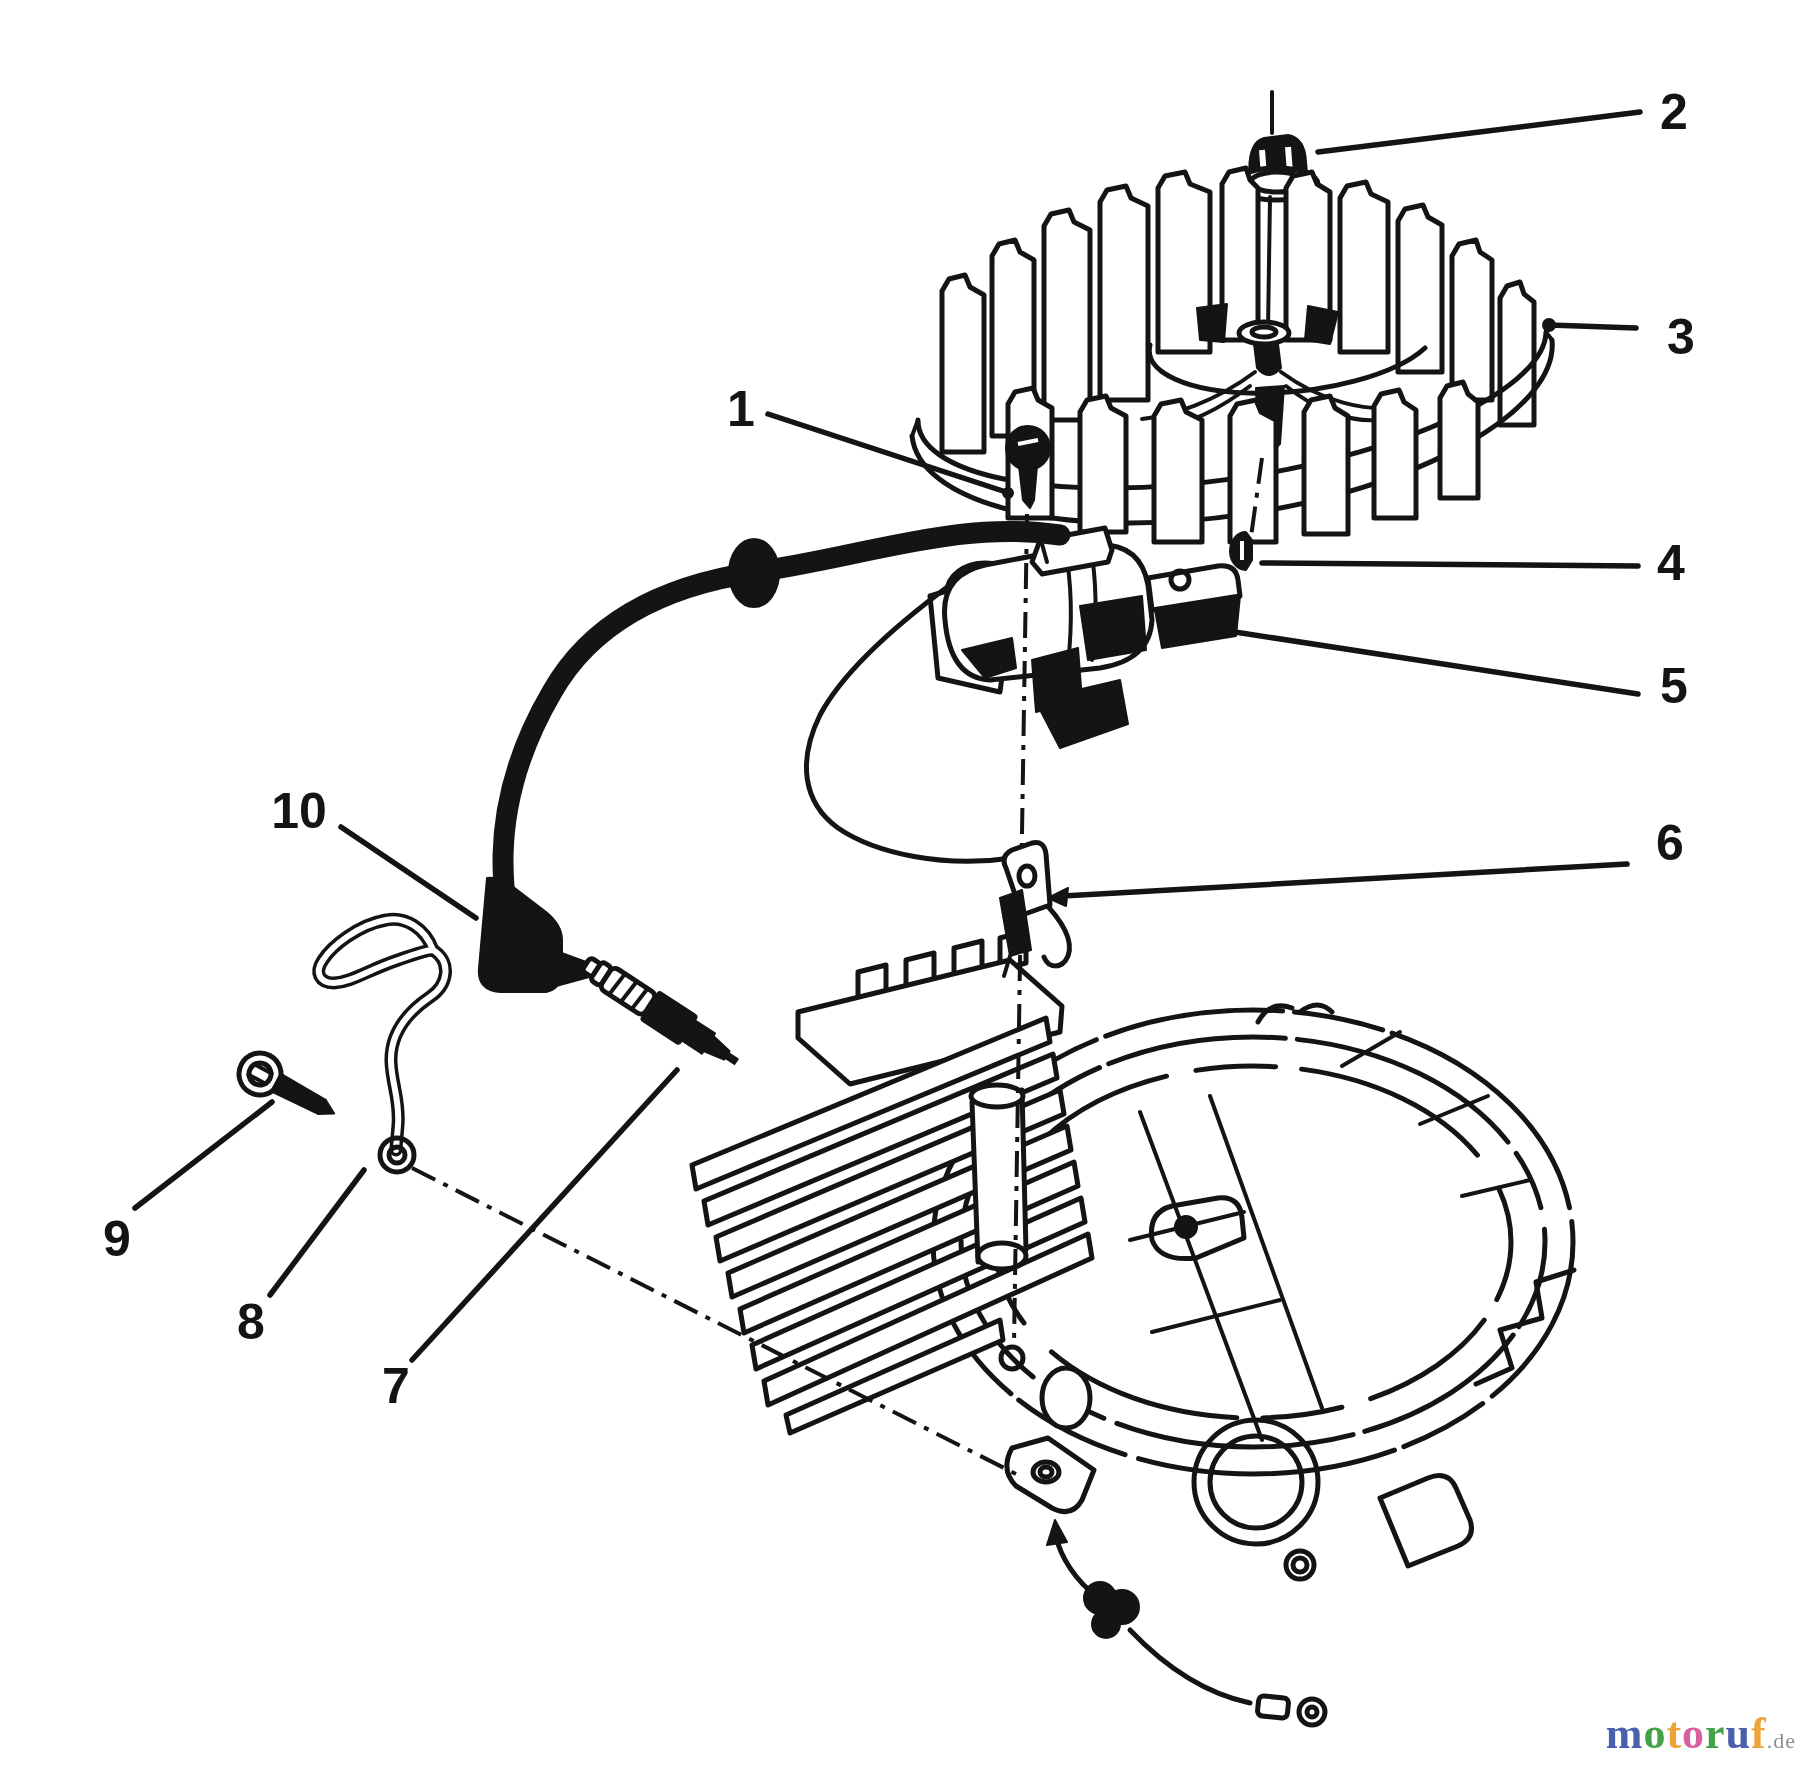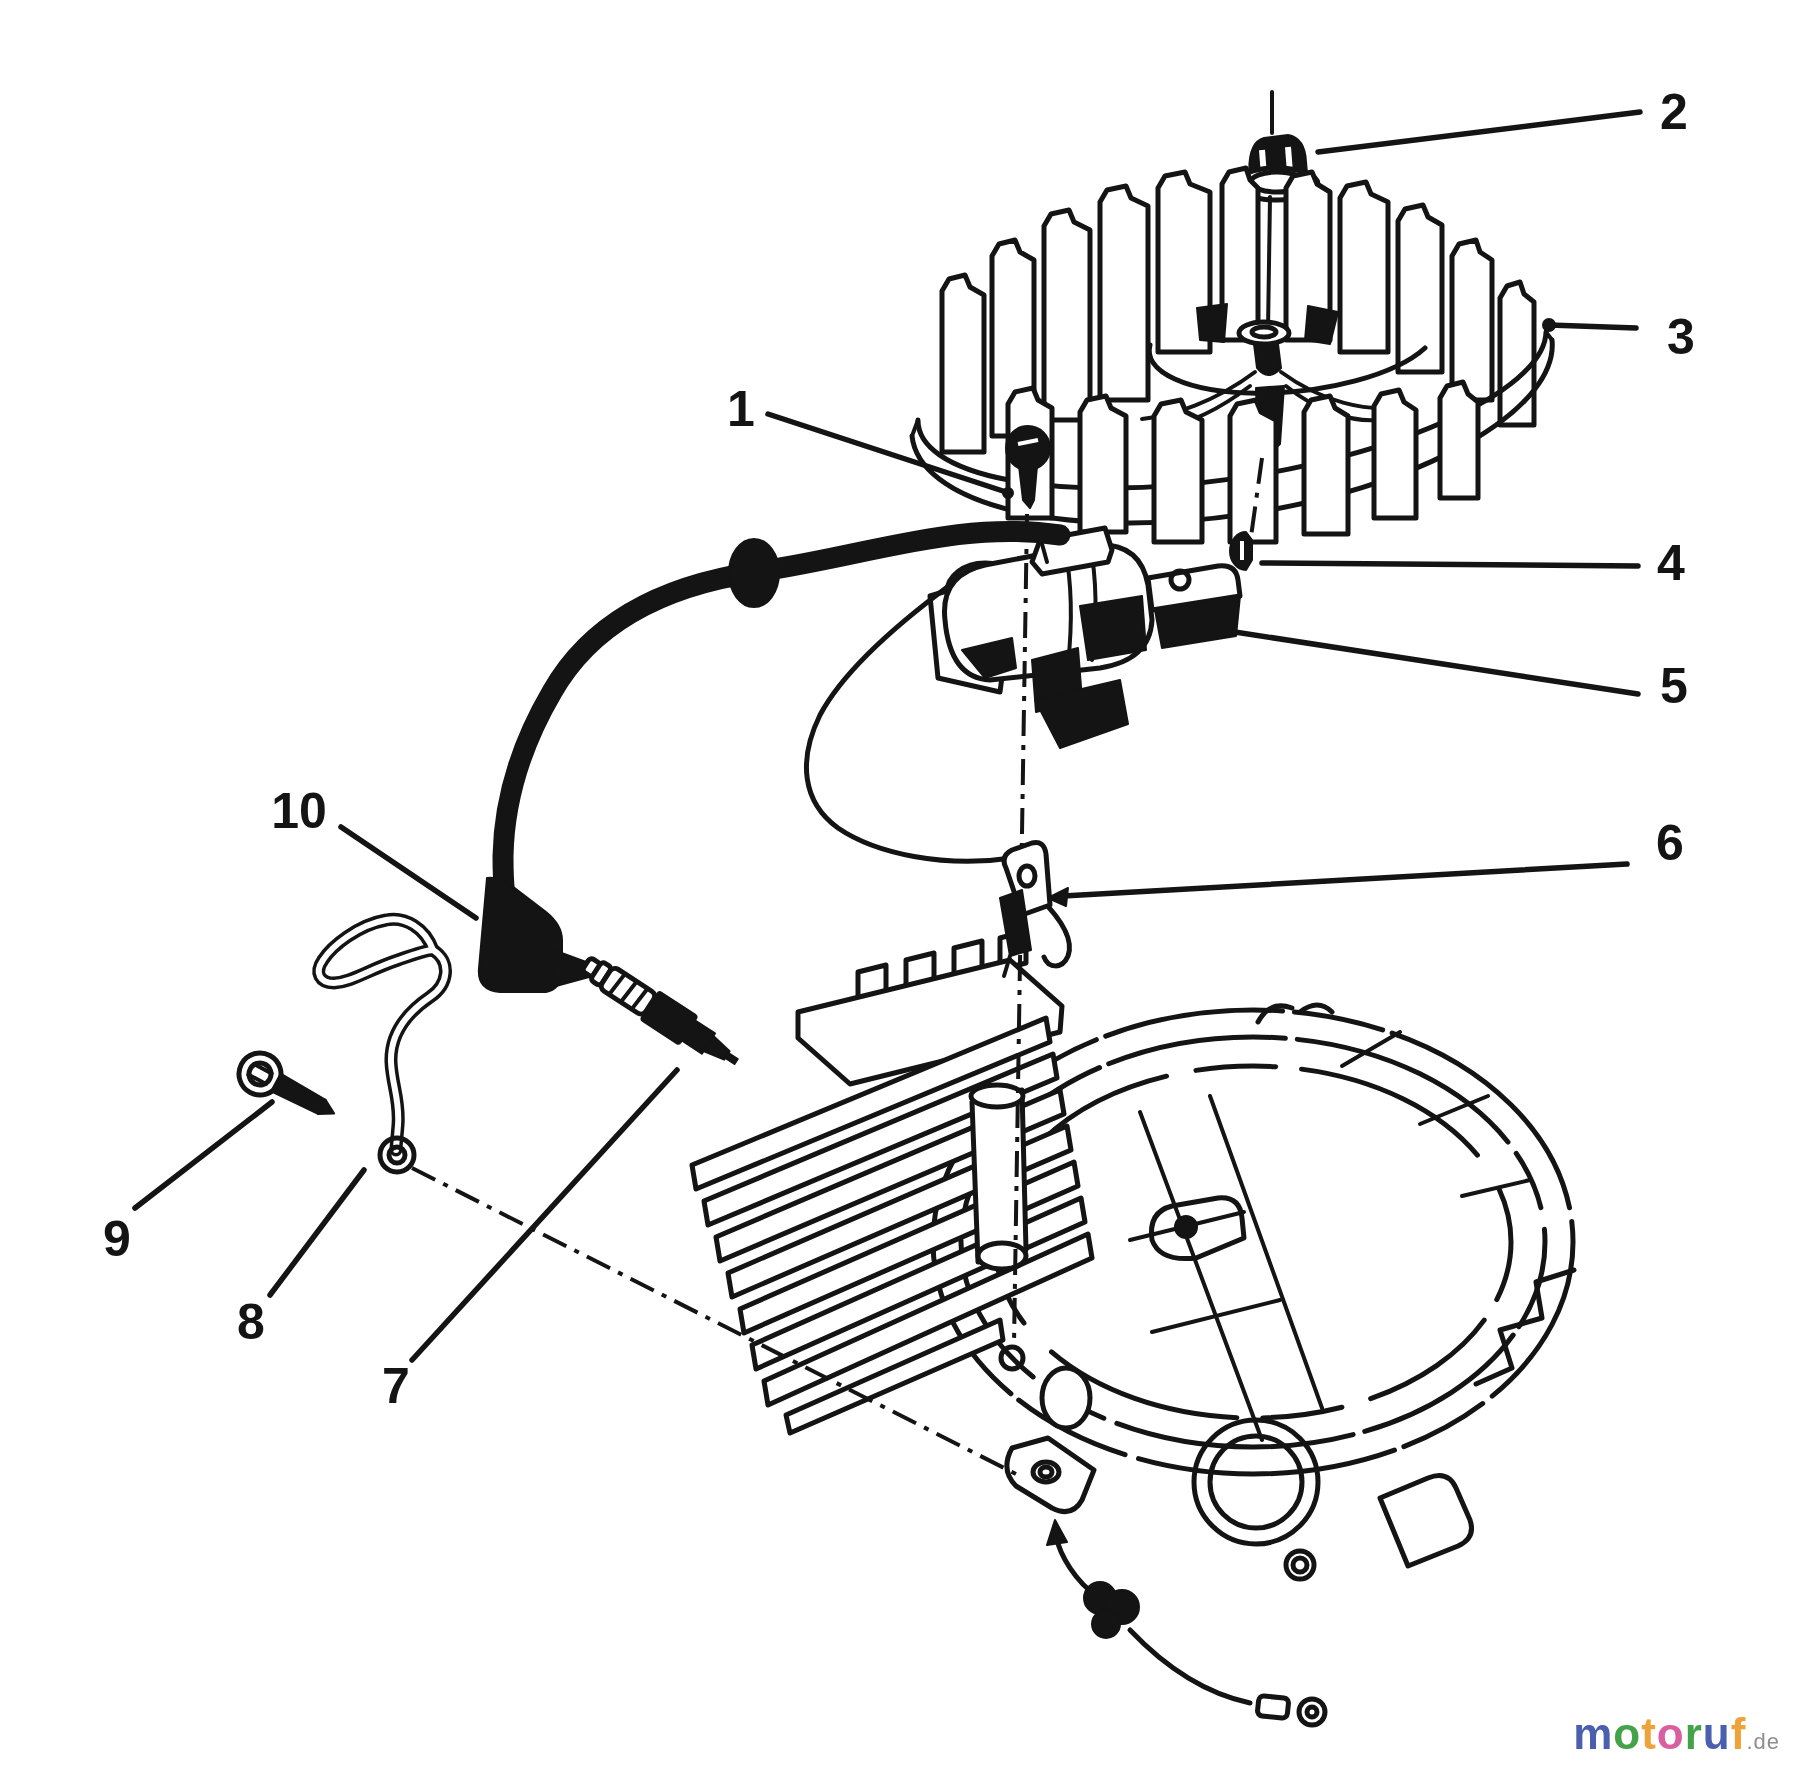--- a/index.html
+++ b/index.html
@@ -9,21 +9,21 @@
   .callout{font-family:"Liberation Sans",sans-serif;font-weight:bold;font-size:50px;fill:#141414;text-anchor:middle;}
   .ln{stroke:#141414;stroke-width:5.5;fill:none;stroke-linecap:round;}
   .thin{stroke:#141414;stroke-width:4;fill:none;stroke-linecap:round;}
   .out{stroke:#141414;stroke-width:5;fill:#ffffff;stroke-linejoin:round;stroke-linecap:round;}
   .outn{stroke:#141414;stroke-width:5;fill:none;stroke-linejoin:round;stroke-linecap:round;}
   .blk{fill:#141414;stroke:#141414;stroke-width:2;stroke-linejoin:round;}
   .dash{stroke:#141414;stroke-width:4;fill:none;stroke-dasharray:26 9 5 9;}
   .wire{stroke:#141414;stroke-width:5;fill:none;stroke-linecap:round;}
   .tube{stroke:#141414;stroke-width:13;fill:none;stroke-linecap:round;}
   .tubein{stroke:#ffffff;stroke-width:6;fill:none;stroke-linecap:round;}
-  #watermark{position:absolute;right:20px;bottom:6px;font-family:Liberation Sans, sans-serif;
+  #watermark{position:absolute;right:4px;bottom:6px;font-family:Liberation Serif, serif;
              font-weight:bold;font-size:44px;letter-spacing:1px;}
   #watermark .suffix{font-size:22px;font-weight:normal;}
 </style>
 </head>
 <body>
 
 <div id="stage">
 <svg width="1800" height="1765" viewBox="0 0 1800 1765">
 
   <g>

